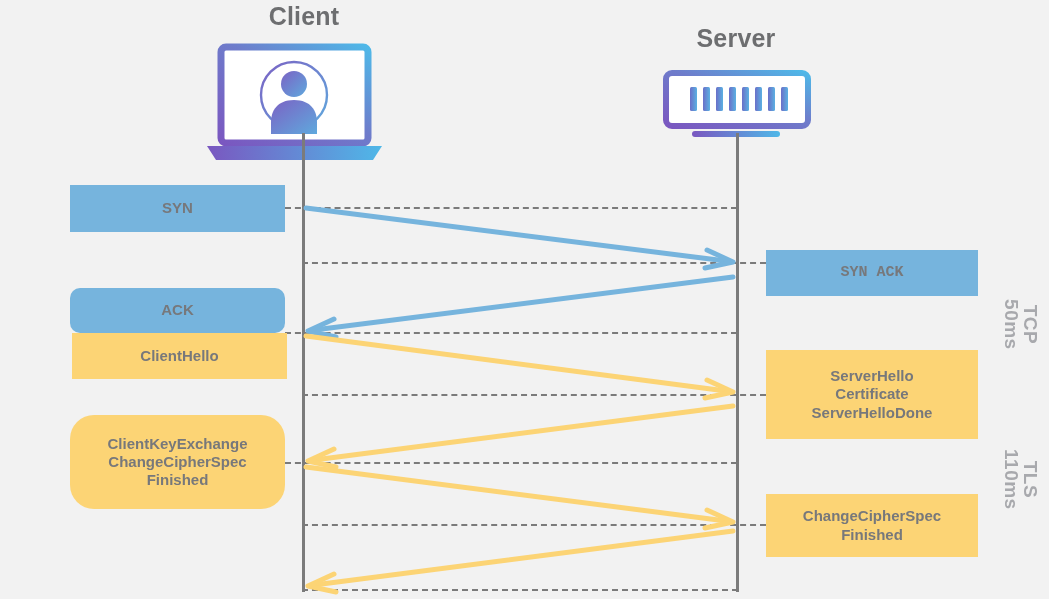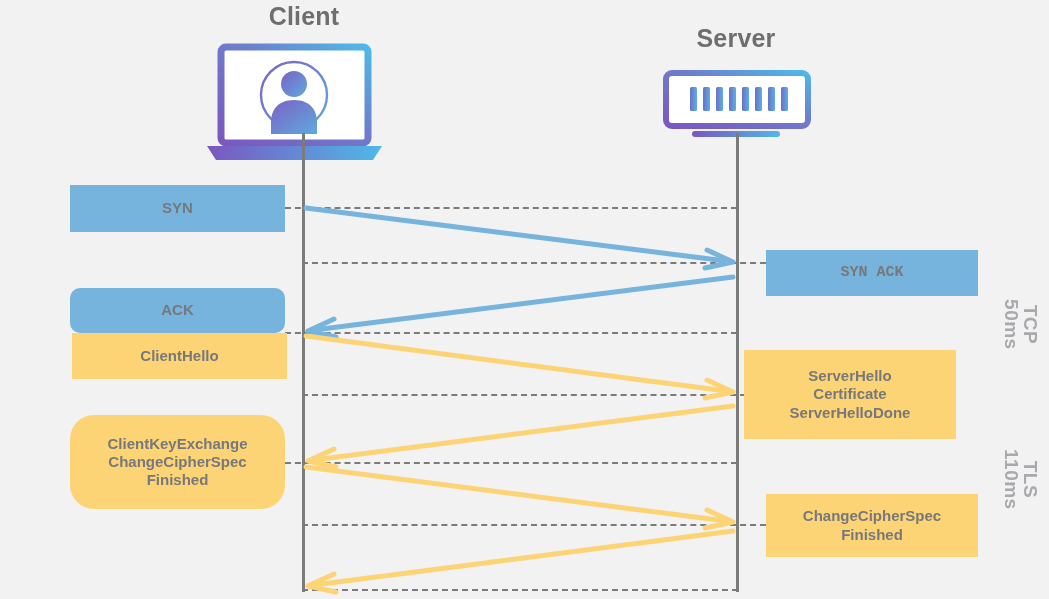--- a/index.html
+++ b/index.html
@@ -175,21 +175,21 @@
   <div class="msg-box tcp" id="box-ack" style="left:70px; top:288px; width:215px; height:45px;border-radius:10px;">ACK</div>
 
   <div class="msg-box tls" id="box-client-hello" style="left:72px; top:333px; width:215px; height:46px;">ClientHello</div>
 
   <div class="msg-box tls" id="box-client-key-exchange" style="left:70px; top:415px; width:215px; height:94px;border-radius:24px;">ClientKeyExchange
 ChangeCipherSpec
 Finished</div>
 
   <div class="msg-box tcp" id="box-syn-ack" style="left:766px; top:250px; width:212px; height:46px;font-family:Liberation Mono, monospace;">SYN ACK</div>
 
-  <div class="msg-box tls" id="box-server-hello" style="left:744px; top:350px; width:212px; height:89px;">ServerHello
+  <div class="msg-box tls" id="box-server-hello" style="left:766px; top:350px; width:212px; height:89px;">ServerHello
 Certificate
 ServerHelloDone</div>
 
   <div class="msg-box tls" id="box-server-change-cipher-spec" style="left:766px; top:494px; width:212px; height:63px;">ChangeCipherSpec
 Finished</div>
 
   <div class="phase-label" id="phase-tcp" style="left:985px; top:305px; width:72px;"><span>TCP</span><br><span>50ms</span></div>
 
   <div class="phase-label" id="phase-tls" style="left:985px; top:460px; width:72px;"><span>TLS</span><br><span>110ms</span></div>
 

